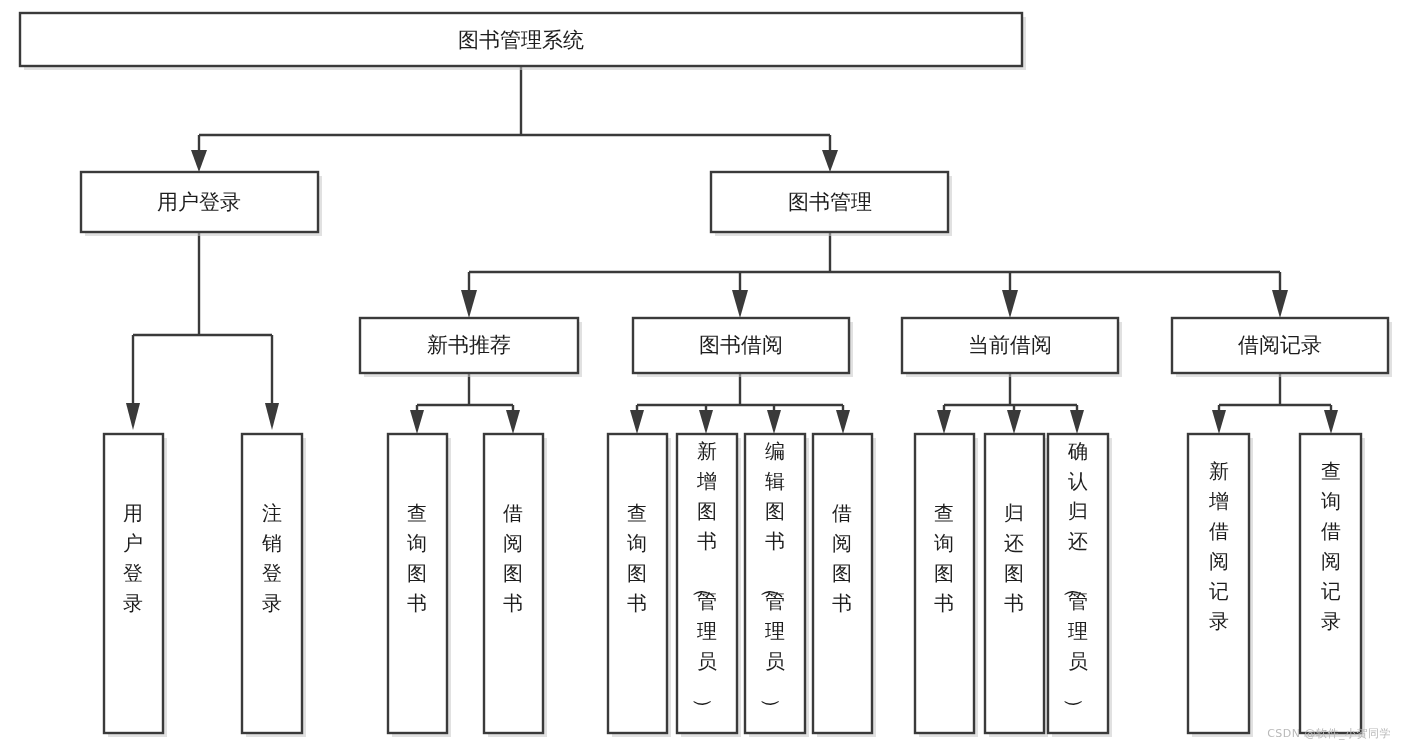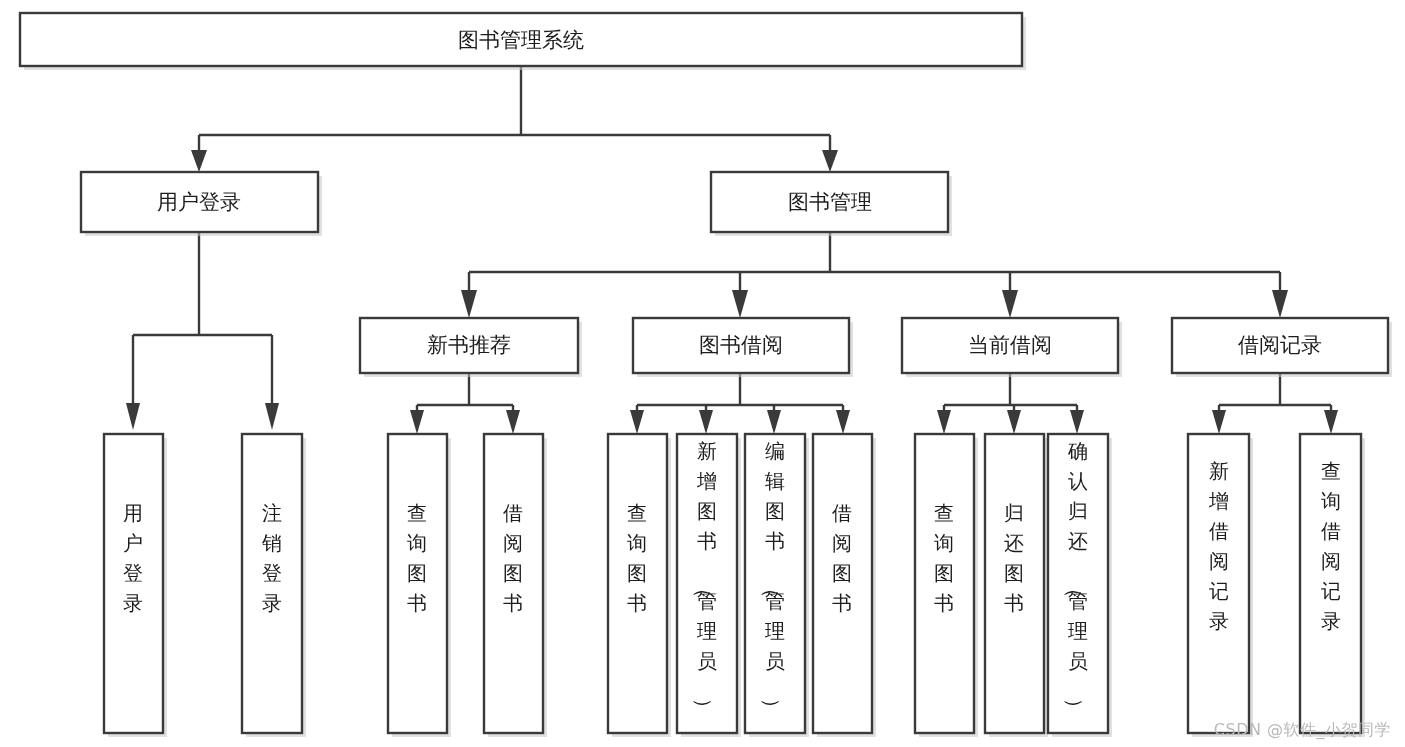--- a/index.html
+++ b/index.html
@@ -57,21 +57,21 @@
     font-family: "DejaVu Sans", "Liberation Sans", sans-serif;
     font-size: 20px;
     fill: #1d1d1d;
     text-anchor: middle;
   }
   .watermark {
     position: absolute;
     right: 14px;
     bottom: 6px;
     font-family: "DejaVu Sans", "Liberation Sans", sans-serif;
-    font-size: 16px;
+    font-size: 11px;
     color: #b9b9b9;
     letter-spacing: 0.5px;
     white-space: nowrap;
     pointer-events: none;
   }
 </style>
 </head>
 <body>
 
 <div id="diagram-root">

